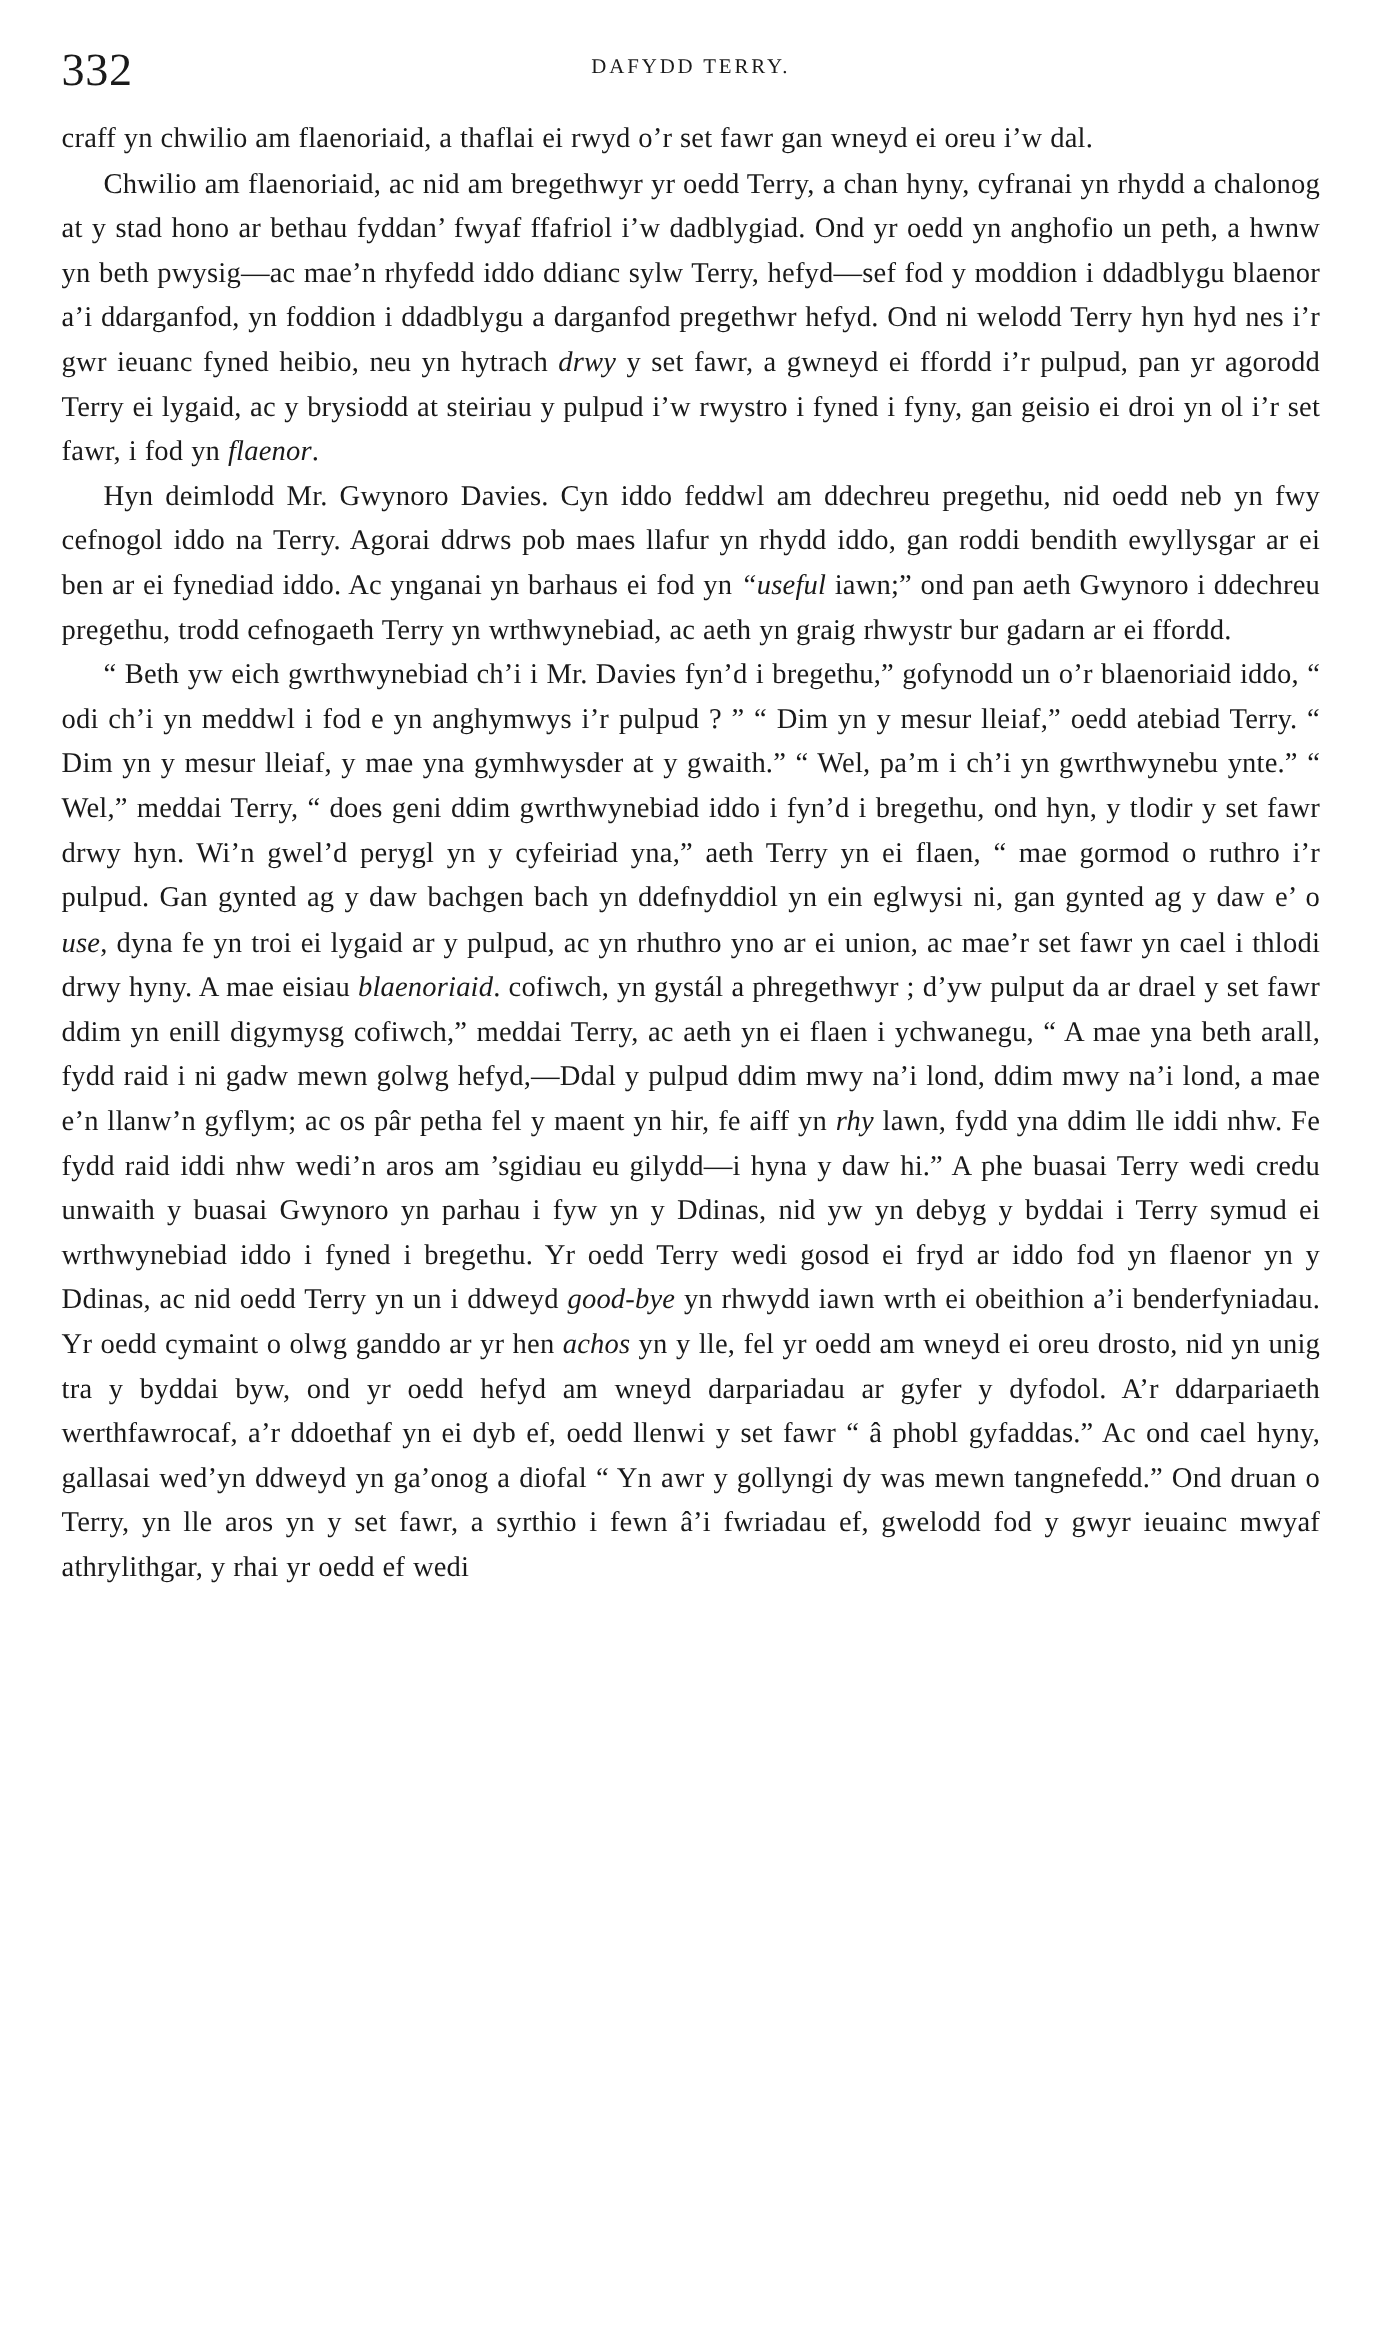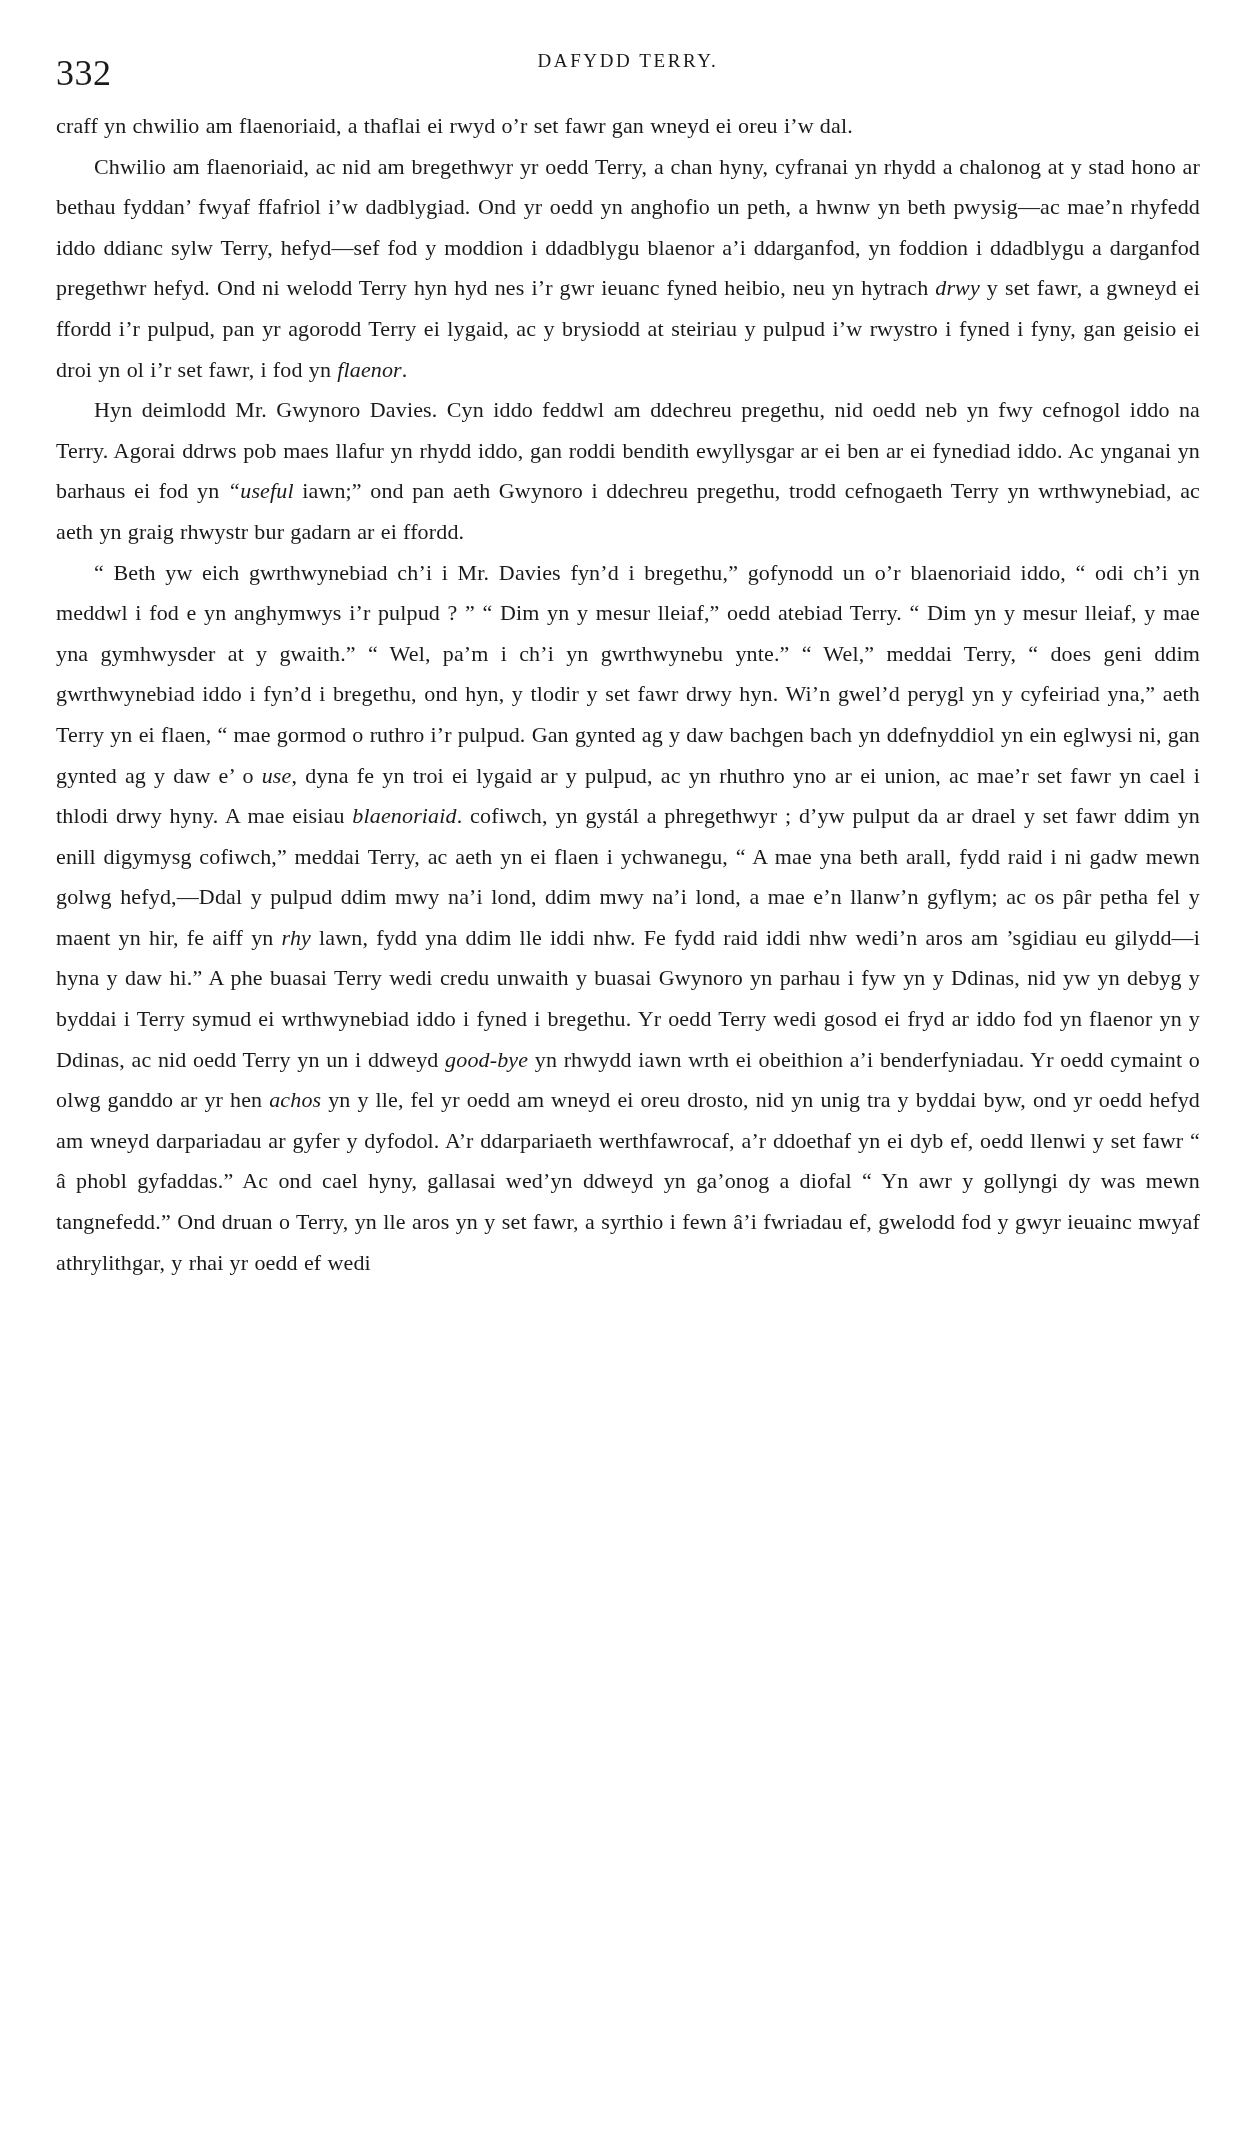--- a/index.html
+++ b/index.html
@@ -20,37 +20,37 @@
     box-sizing: border-box;
     padding: 34px 56px 20px 56px;
   }
   .header {
     position: relative;
     height: 72px;
   }
   .folio {
     position: absolute;
     left: 0;
-    top: 18px;
-    font-size: 36px;
+    top: 6px;
+    font-size: 42px;
     letter-spacing: 0.5px;
     font-family: "Liberation Serif", serif;
   }
   .running-head {
     position: absolute;
     left: 0;
     right: 0;
     top: 16px;
     text-align: center;
     font-size: 19px;
     letter-spacing: 2.6px;
     font-family: "Liberation Serif", serif;
   }
   .body-text {
-    font-size: 22px;
+    font-size: 26px;
     line-height: 40.6px;
     text-align: justify;
     text-justify: inter-word;
     hyphens: manual;
     font-family: Liberation Serif, serif;
   }
   .body-text p {
     margin: 0;
   }
   .body-text p.indent {

